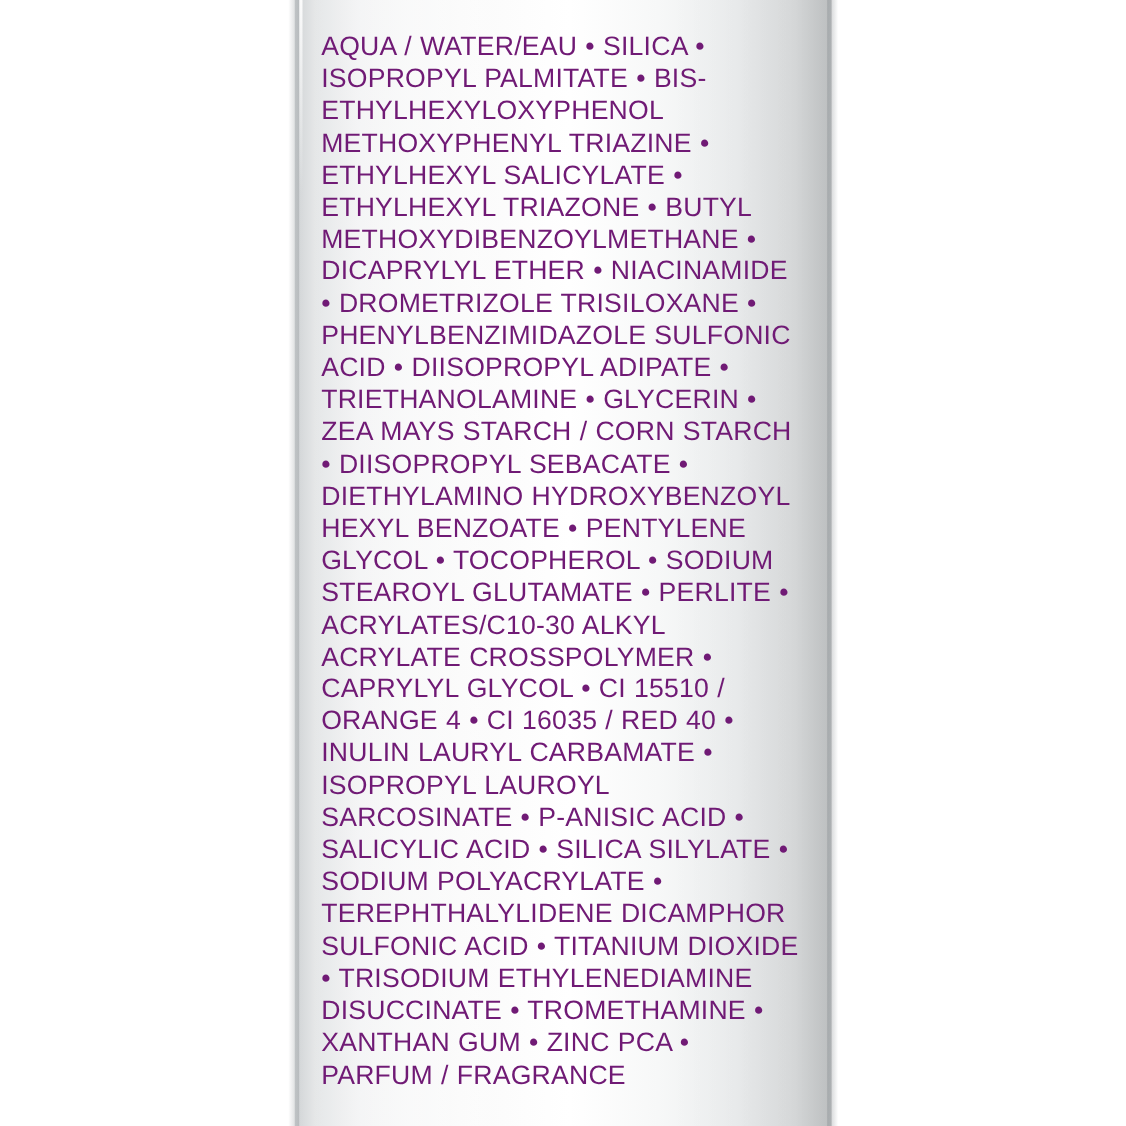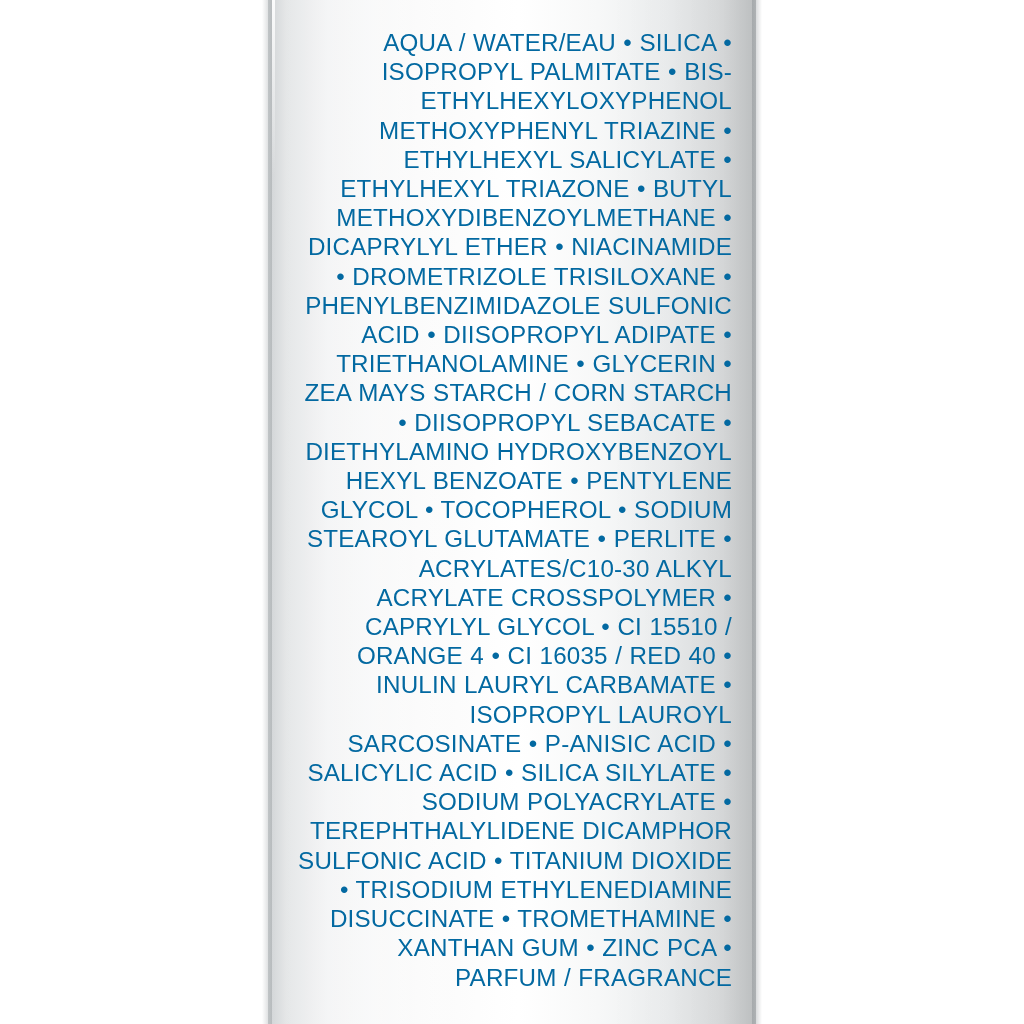--- a/index.html
+++ b/index.html
@@ -87,22 +87,22 @@
     height: 176px;
     background: linear-gradient(to bottom, rgba(255,255,255,0.9), rgba(255,255,255,0));
     pointer-events: none;
   }
 
   #ingredients {
     position: absolute;
     left: 292px;
     top: 28px;
     width: 440px;
-    text-align: right;
-    color: #0369a1;
+    text-align: left;
+    color: #701a75;
     font-size: 24.2px;
     line-height: 29.2px;
     letter-spacing: 0.2px;
     font-weight: 400;
     word-spacing: 0.5px;
   }
 </style>
 </head>
 <body>
 

